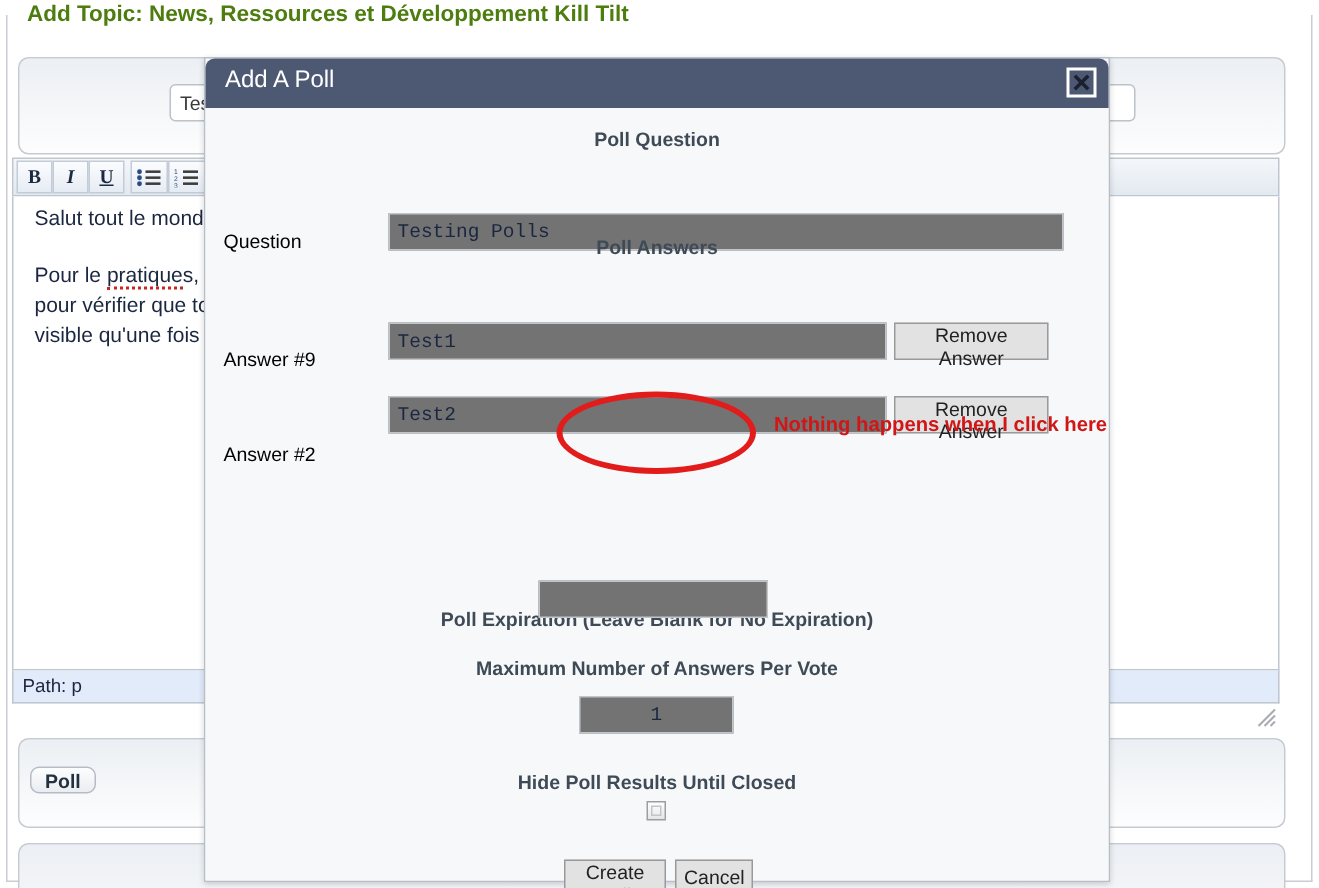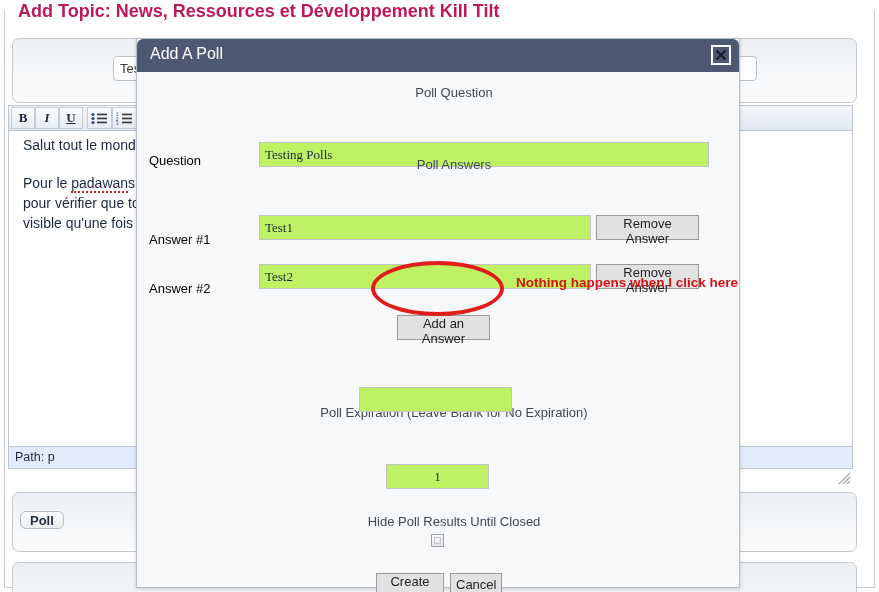--- a/index.html
+++ b/index.html
@@ -44,23 +44,23 @@
     left: 412px;
     top: 10px;
     width: 463px;
     height: 1px;
     background: #c9ccd1;
   }
   .legend {
     position: absolute;
     left: 18px;
     top: 1px;
-    font-size: 18px;
+    font-size: 15px;
     font-weight: bold;
-    color: #be185d;
+    color: #4d7c0f;
     white-space: nowrap;
     letter-spacing: 0px;
   }
 
   .topic-panel {
     position: absolute;
     left: 12px;
     top: 38px;
     width: 845px;
     height: 65px;
@@ -278,37 +278,36 @@
     width: 602px;
     height: 515px;
     background: #f6f8fa;
   }
 
   .section-title {
     position: absolute;
     width: 602px;
     text-align: center;
     font-size: 13px;
-    font-weight: normal;
+    font-weight: bold;
     color: #3f4a57;
     left: 0;
-    padding-left: 16px;
   }
   .row-label {
     position: absolute;
     font-size: 13px;
     color: #000000;
     left: 12px;
   }
   .dlg-input {
     position: absolute;
     border: 1px solid #c2c6cb;
-    background: #bef264;
-    box-sizing: border-box;
-    font-family: Liberation Serif, serif;
+    background: #737373;
+    box-sizing: border-box;
+    font-family: Liberation Mono, monospace;
     font-size: 13px;
     color: #1b2740;
     padding: 0 5px;
     outline: none;
   }
   .gray-btn {
     position: absolute;
     border: 1px solid #9a9a9a;
     background: #e2e2e2;
     box-sizing: border-box;
@@ -396,21 +395,21 @@
         <rect x="6" y="5.6" width="10" height="1.7" fill="#3d3d3d"></rect>
         <rect x="6" y="9.6" width="10" height="1.7" fill="#3d3d3d"></rect>
       </svg>
     </div>
   </div>
 
   <div class="editor-body">
     <div class="editor-text">
       <p>Salut tout le monde</p>
       <p>
-        <span>Pour le </span><span class="spell">padawan</span><span>s, une petite explication de ce qui va être mis en pratique, et</span><br>
+        <span>Pour le </span><span class="spell">pratique</span><span>s, une petite explication de ce qui va être mis en pratique, et</span><br>
         <span>pour vérifier que tout fonctionne bien avant que les messages ne soient</span><br>
         <span>visible qu'une fois le sondage terminé.</span>
       </p>
     </div>
   </div>
 
   <div class="path-bar">Path: p</div>
   <div class="resize-editor">
     <svg width="16" height="16" viewBox="0 0 16 16">
       <g stroke="#a9adb3" stroke-width="1.4">
@@ -439,33 +438,33 @@
     </div>
 
     <div class="dlg-body">
 
       <div class="section-title" style="top:13px;">Poll Question</div>
       <div class="row-label" style="top:81px;">Question</div>
       <input class="dlg-input" type="text" style="left: 122px; top: 70px; width: 450px; height: 25px;" value="Testing Polls">
 
       <div class="section-title" style="top:85px;">Poll Answers</div>
 
-      <div class="row-label" style="top:160px;">Answer #1</div>
+      <div class="row-label" style="top:160px;">Answer #9</div>
       <input class="dlg-input" type="text" style="left: 122px; top: 143px; width: 332px; height: 25px;" value="Test1">
       <button class="gray-btn" style="left:459px; top:143px; width:103px; height:25px;">Remove Answer</button>
 
-      <div class="row-label" style="top:209px;">Answer #2</div>
+      <div class="row-label" style="top:223px;">Answer #2</div>
       <input class="dlg-input" type="text" style="left: 122px; top: 192px; width: 332px; height: 25px;" value="Test2">
       <button class="gray-btn" style="left:459px; top:192px; width:103px; height:25px;">Remove Answer</button>
 
-      <button class="gray-btn" style="left:260px; top:243px; width:93px; height:25px;">Add an Answer</button>
 
       <div class="section-title" style="top:290px;margin-top:43px;">Poll Expiration (Leave Blank for No Expiration)</div>
       <input class="dlg-input" type="text" style="left: 222px; top: 315px; width: 153px; height: 25px;" value="">
 
+      <div class="section-title" style="top:366px;">Maximum Number of Answers Per Vote</div>
       <input class="dlg-input" type="text" style="left: 249px; top: 392px; width: 103px; height: 25px; text-align: center;" value="1">
 
       <div class="section-title" style="top:442px;">Hide Poll Results Until Closed</div>
       <div class="dlg-checkbox" style="left:294px; top:462px;"></div>
 
       <button class="gray-btn" style="left:239px; top:501px; width:68px; height:23px;">Create Poll</button>
       <button class="gray-btn" style="left:313px; top:501px; width:52px; height:23px;">Cancel</button>
 
     </div>
   </div>

